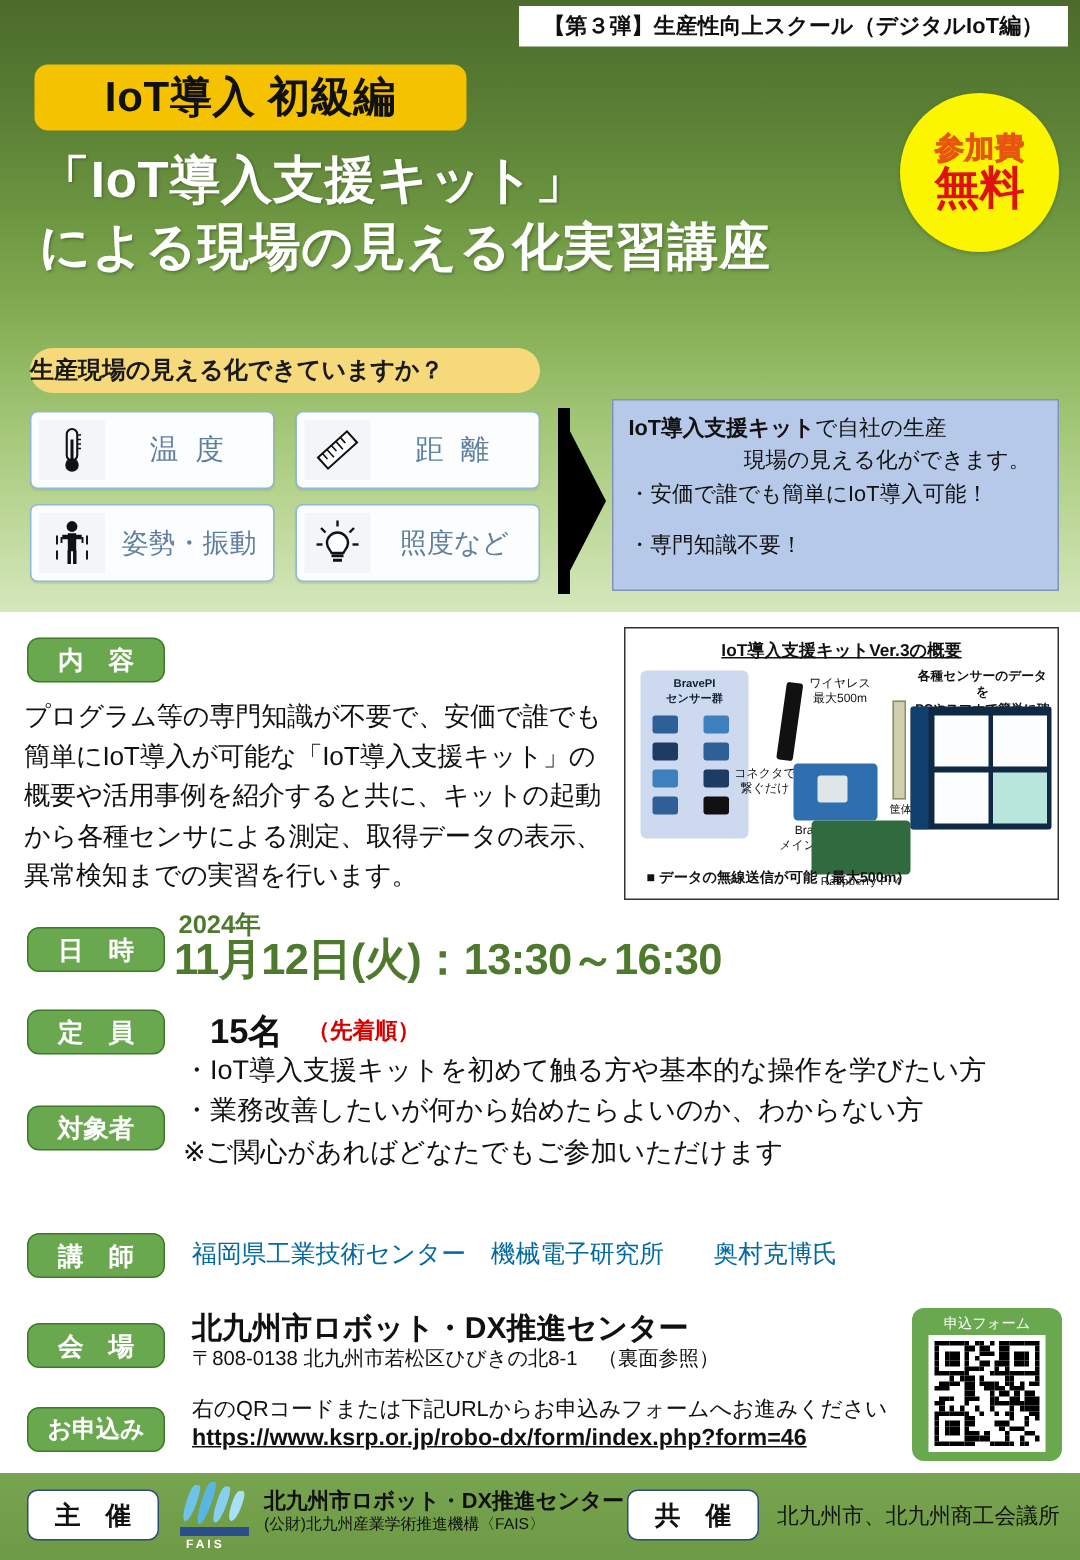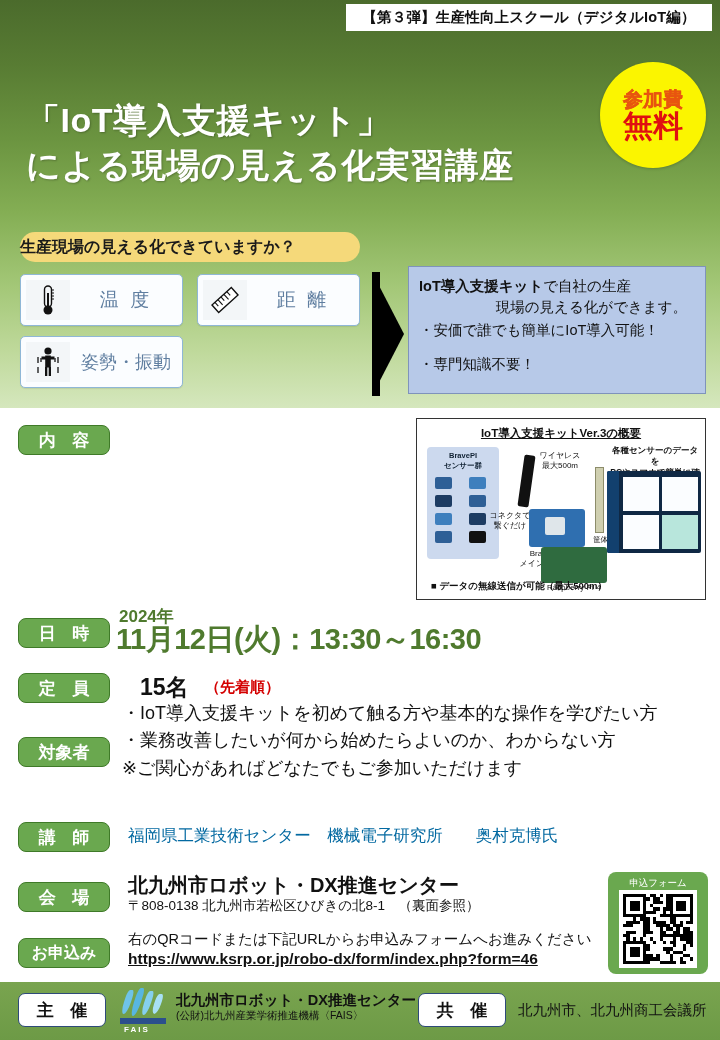--- a/index.html
+++ b/index.html
@@ -237,20 +237,23 @@
 <body>
 
 <div class="page">
 
   <div class="hero">
 
     <div class="ribbon">
       <span>【第３弾】生産性向上スクール（デジタルIoT編）</span>
     </div>
 
+    <div class="pill-title">
+      <span>IoT導入 初級編</span>
+    </div>
 
     <div class="maintitle">
       <div>「IoT導入支援キット」</div>
       <div>による現場の見える化実習講座</div>
     </div>
 
     <div class="badge-free">
       <div class="b1">参加費</div>
       <div class="b2">無料</div>
     </div>
@@ -304,40 +307,56 @@
             <line x1="6" y1="12" x2="6" y2="16" stroke="#111" stroke-width="1.3"></line>
             <line x1="23" y1="11" x2="23" y2="17" stroke="#111" stroke-width="1.3"></line>
             <line x1="20" y1="12" x2="20" y2="16" stroke="#111" stroke-width="1.3"></line>
             <line x1="3" y1="21" x2="3" y2="27" stroke="#111" stroke-width="1.3"></line>
             <line x1="23" y1="21" x2="23" y2="27" stroke="#111" stroke-width="1.3"></line>
           </svg>
         </div>
         <div class="lbl tight">姿勢・振動</div>
       </div>
 
+      <div class="sensor-box sb3">
+        <div class="ic">
+          <svg class="icon-svg" width="30" height="32" viewBox="0 0 30 32">
+            <path d="M15 9a7 7 0 0 1 7 7c0 3.2-2.3 4.6-3 6.6h-8c-.7-2-3-3.4-3-6.6a7 7 0 0 1 7-7z" fill="#fff" stroke="#111" stroke-width="1.6"></path>
+            <rect x="11" y="23.5" width="8" height="2" fill="#111"></rect>
+            <rect x="12" y="26.5" width="6" height="2" fill="#111"></rect>
+            <line x1="15" y1="1" x2="15" y2="5" stroke="#111" stroke-width="1.6"></line>
+            <line x1="4" y1="6" x2="7" y2="9" stroke="#111" stroke-width="1.6"></line>
+            <line x1="26" y1="6" x2="23" y2="9" stroke="#111" stroke-width="1.6"></line>
+            <line x1="1" y1="17" x2="5" y2="17" stroke="#111" stroke-width="1.6"></line>
+            <line x1="25" y1="17" x2="29" y2="17" stroke="#111" stroke-width="1.6"></line>
+          </svg>
+        </div>
+        <div class="lbl tight">照度など</div>
+      </div>
     </div>
 
     <div class="arrow-tail"></div>
     <div class="arrow-right"></div>
 
     <div class="blue-box">
       <div class="l1">
         <b>IoT導入支援キット</b><span>で自社の生産</span>
       </div>
       <div class="l2">現場の見える化ができます。</div>
       <div class="bul" style="margin-top:2px">・安価で誰でも簡単にIoT導入可能！</div>
       <div class="bul">・専門知識不要！</div>
     </div>
   </div>
 
   <div class="lower"></div>
 
   <div class="tag tag-naiyou">
     <span>内 容</span>
   </div>
+  <div class="body-naiyou">プログラム等の専門知識が不要で、安価で誰でも簡単にIoT導入が可能な「IoT導入支援キット」の概要や活用事例を紹介すると共に、キットの起動から各種センサによる測定、取得データの表示、異常検知までの実習を行います。</div>
 
   <div class="kit-img">
     <div class="kit-title">IoT導入支援キットVer.3の概要</div>
 
     <div class="kit-sensors">
       <div class="st">BravePI<br>センサー群</div>
       <span class="chip" style="left:8px;top:30px"></span>
       <span class="chip g" style="left:42px;top:30px"></span>
       <span class="chip d" style="left:8px;top:48px"></span>
       <span class="chip" style="left:42px;top:48px"></span>

